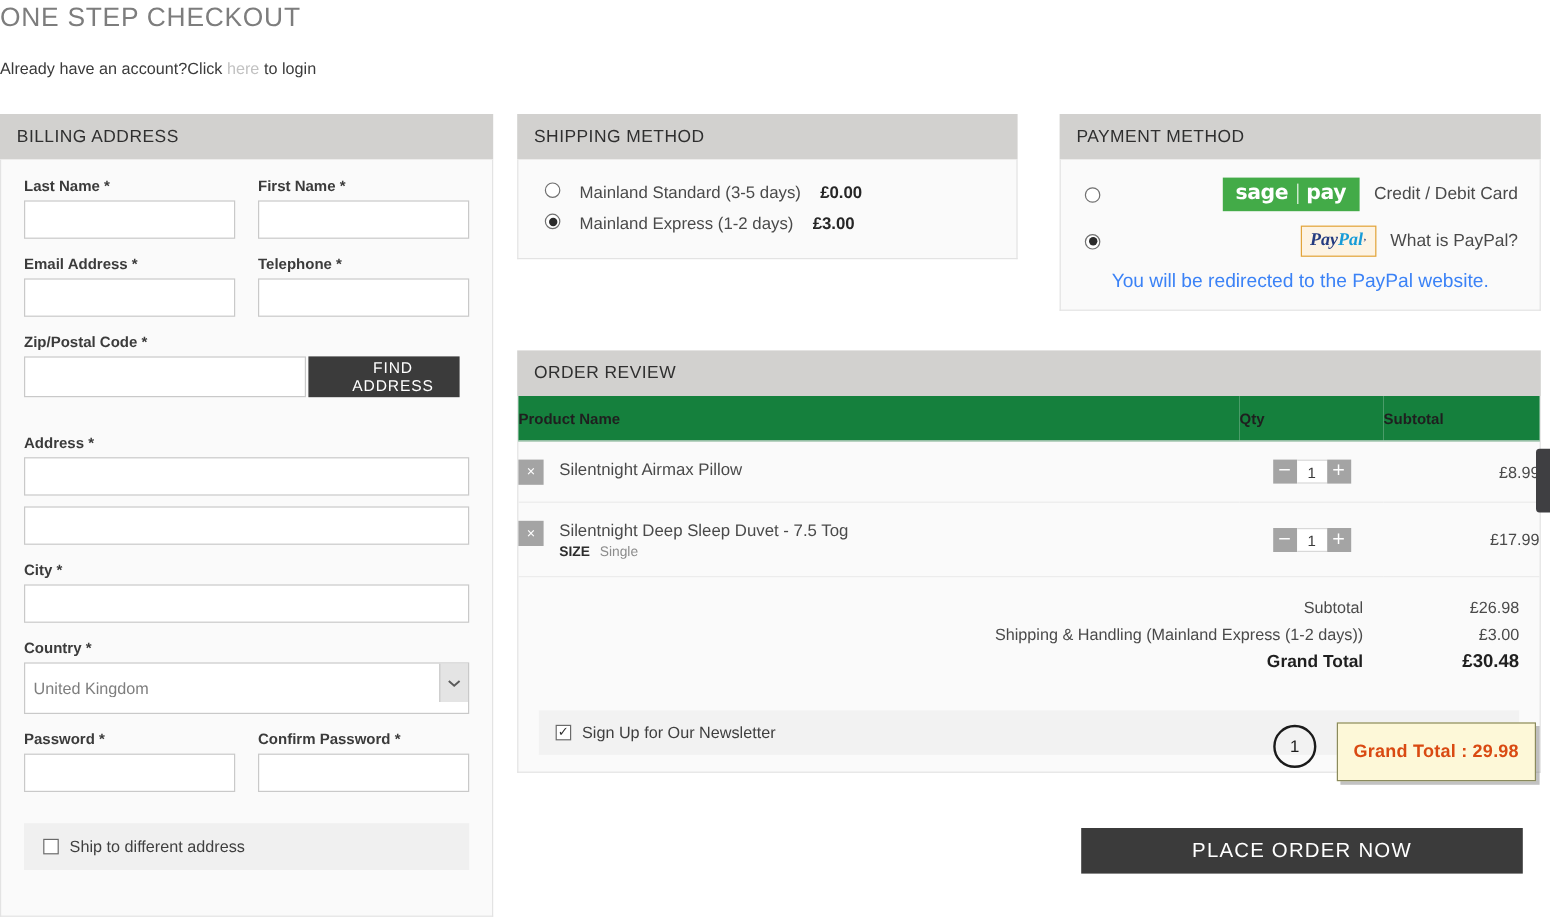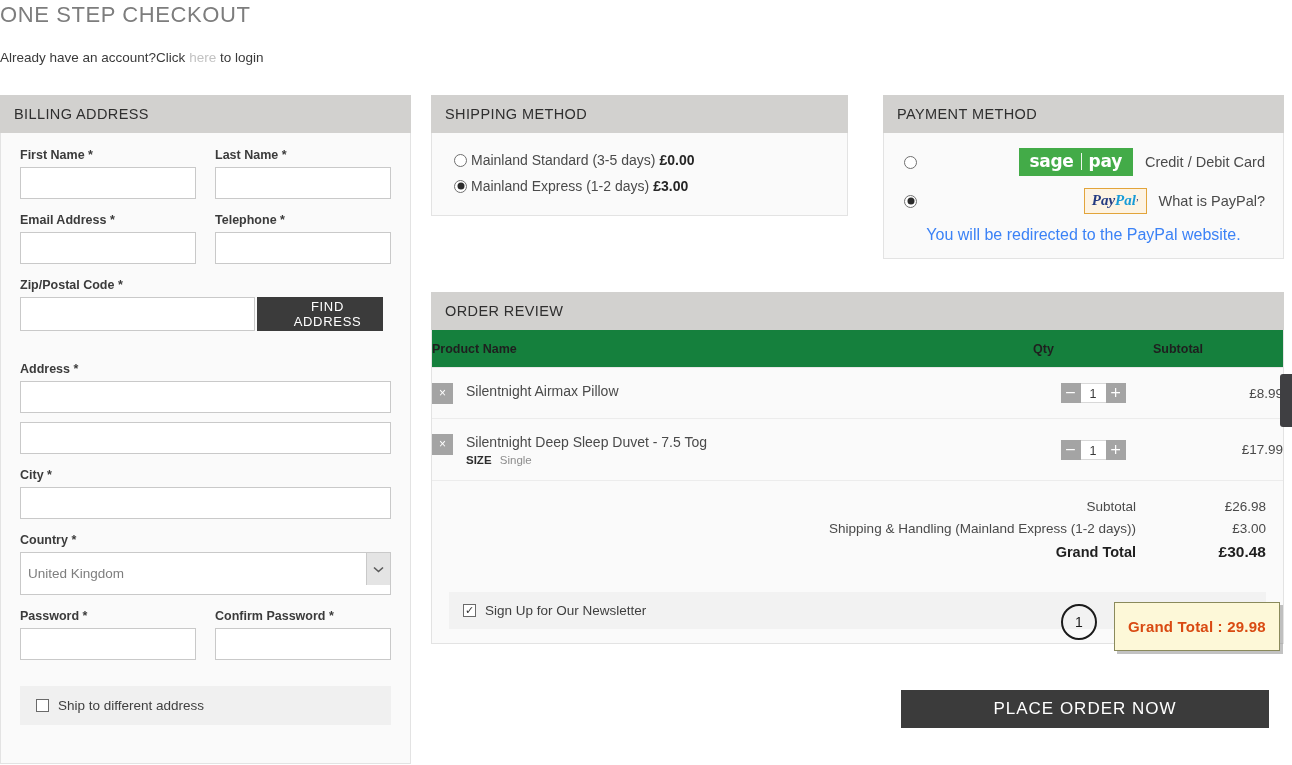--- a/index.html
+++ b/index.html
@@ -95,21 +95,21 @@
     flex: none;
   }
   .cb.checked::after {
     content: "\2713"; font-size: 11px; color: #333; line-height: 1;
   }
 
   
   .shipping { position: absolute; left: 431px; top: 95px; width: 417px; }
   .shipping .panel-body { padding: 14px 0 16px 0; }
   .ship-opt {
-    display: flex; align-items: center; gap: 4px;
+    display: flex; gap: 16px;
     font-size: 14px; color: #4a4a4a; padding: 5px 0 5px 22px;
   }
   .ship-opt b { color: #262626; }
   .radio {
     width: 13px; height: 13px; border: 1px solid #6f6f6f; border-radius: 50%;
     background: #fff; flex: none; position: relative;
   }
   .radio.sel-r::after {
     content: ""; position: absolute; left: 50%; top: 50%;
     width: 7px; height: 7px; border-radius: 50%; background: #2b2b2b;
@@ -243,28 +243,28 @@
     <span>to login</span>
   </div>
 
   <div class="billing">
     <div class="panel-head">BILLING ADDRESS</div>
     <div class="panel-body">
 
       <div class="row2 grp">
         <div>
           <div class="fld-label">
+            <span>Last Name</span>
+            <span class="req">*</span>
+          </div>
+          <input class="txt" type="text" value="" style="">
+        </div>
+        <div>
+          <div class="fld-label">
             <span>First Name</span>
-            <span class="req">*</span>
-          </div>
-          <input class="txt" type="text" value="" style="">
-        </div>
-        <div>
-          <div class="fld-label">
-            <span>Last Name</span>
             <span class="req">*</span>
           </div>
           <input class="txt" type="text" value="" style="">
         </div>
       </div>
 
       <div class="row2 grp">
         <div>
           <div class="fld-label">
             <span>Email Address</span>

